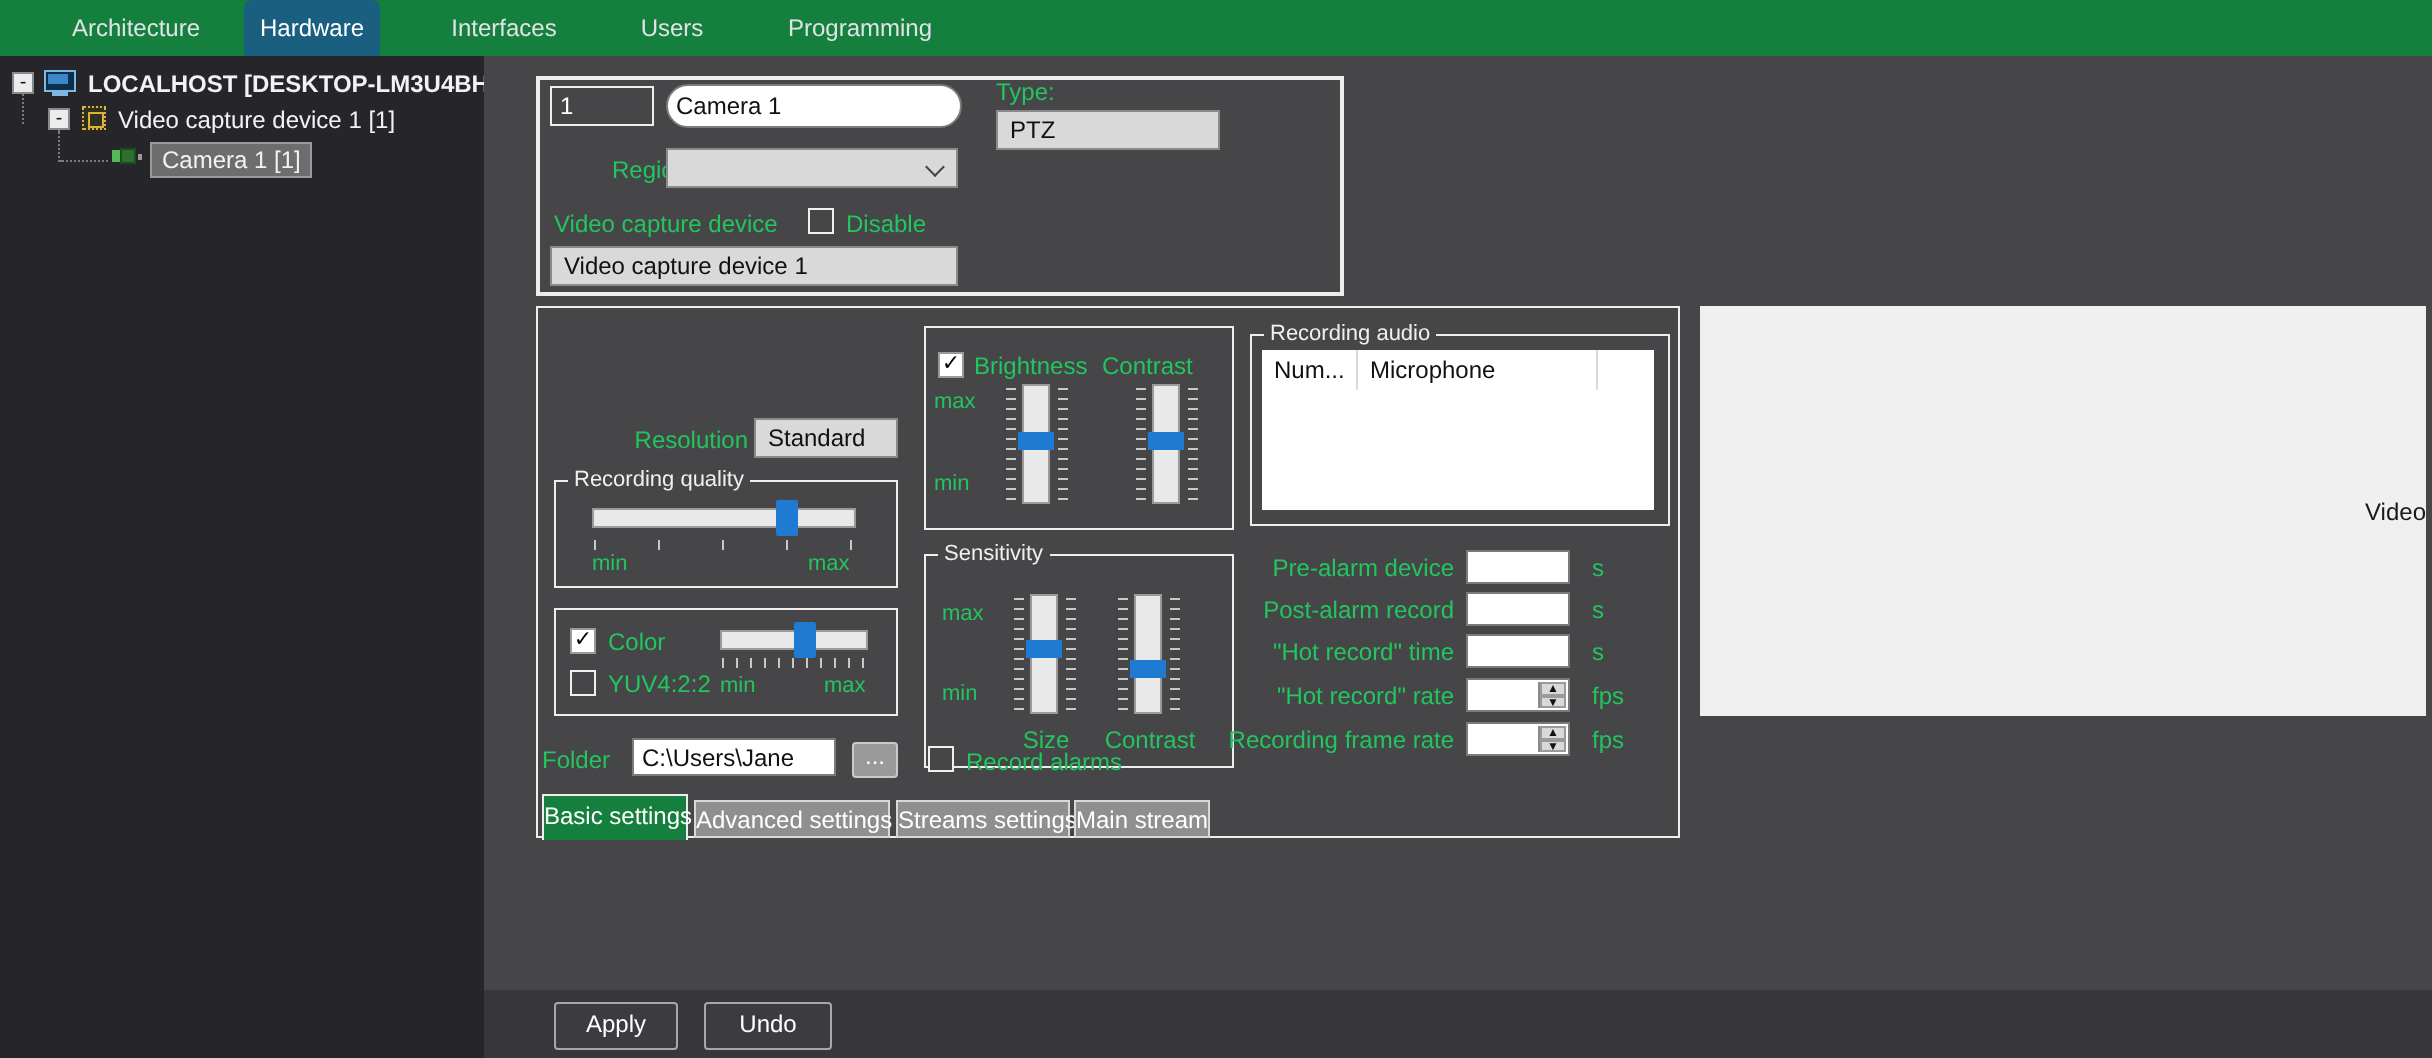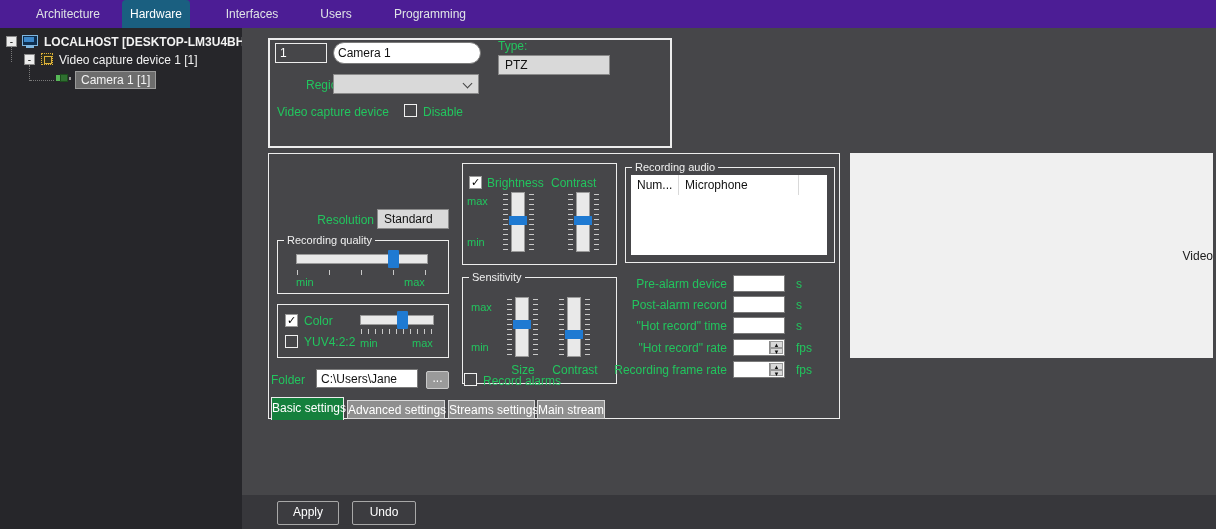--- a/index.html
+++ b/index.html
@@ -1,19 +1,19 @@
 <!DOCTYPE html>
 <html><head>
 <meta charset="utf-8">
 <style>
   html,body{margin:0;padding:0;background:#1a1a1a;}
   .screen{position:relative;width:1216px;height:529px;overflow:hidden;
     background:#464649;font-family:"Liberation Sans",sans-serif;font-size:12px;color:#e9e9e9;}
   
-  .topbar{position:absolute;left:0;top:0;width:1216px;height:28px;background:#4c1d95;}
+  .topbar{position:absolute;left:0;top:0;width:1216px;height:28px;background:#15803d;}
   .top-tab{position:absolute;top:0;height:28px;line-height:28px;color:#dfe3e6;font-size:12px;text-align:center;cursor:default;}
   .top-tab.active{background:#1a5f80;border-radius:4px 4px 0 0;color:#fff;}
   
   .tree{position:absolute;left:0;top:28px;width:242px;height:501px;background:#26262a;}
   .expander{position:absolute;width:11px;height:11px;background:#ececec;border:1px solid #8a8a8a;
     color:#111;font-size:10px;line-height:9px;text-align:center;box-sizing:border-box;}
   .tree-label{position:absolute;white-space:nowrap;color:#f2f2f2;}
   .tree-label.selected{background:#6d6d6d;padding:1px 5px;border:1px solid #9a9a9a;}
   .dotted-v{position:absolute;border-left:1px dotted #7a7a7a;width:0;}
   .dotted-h{position:absolute;border-top:1px dotted #7a7a7a;height:0;}
@@ -116,20 +116,21 @@
     <div class="wbox" style="left:26px;top:10px;width:404px;height:110px;">
       <input class="tinput dark" style="left: 5px; top: 3px; width: 52px; height: 20px;" value="1">
       <input class="tinput" style="left: 63px; top: 2px; width: 148px; height: 22px; border-radius: 11px;" value="Camera 1">
       <div class="lbl" style="left:7px;top:38px;margin-left:29px;">Region</div>
       <div class="dropdown" style="left:63px;top:34px;width:146px;height:20px;">
           <div class="chev"></div>
         </div>
       <div class="lbl" style="left:7px;top:65px;">Video capture device</div>
       <span class="cb" style="left:134px;top:64px;"></span>
       <div class="lbl" style="left:153px;top:65px;">Disable</div>
+      <div class="dropdown" style="left:5px;top:83px;width:204px;height:20px;">Video capture device 1</div>
     </div>
 
     <div class="lbl" style="left:256px;top:11px;">Type:</div>
     <div class="dropdown" style="left:256px;top:27px;width:112px;height:20px;">PTZ</div>
 
     <div class="wbox1" style="left:26px;top:125px;width:572px;height:266px;">
 
       <div class="lbl" style="left:33px;top:59px;width:72px;text-align:right;">Resolution</div>
       <div class="dropdown" style="left:108px;top:55px;width:72px;height:20px;">Standard</div>
 

